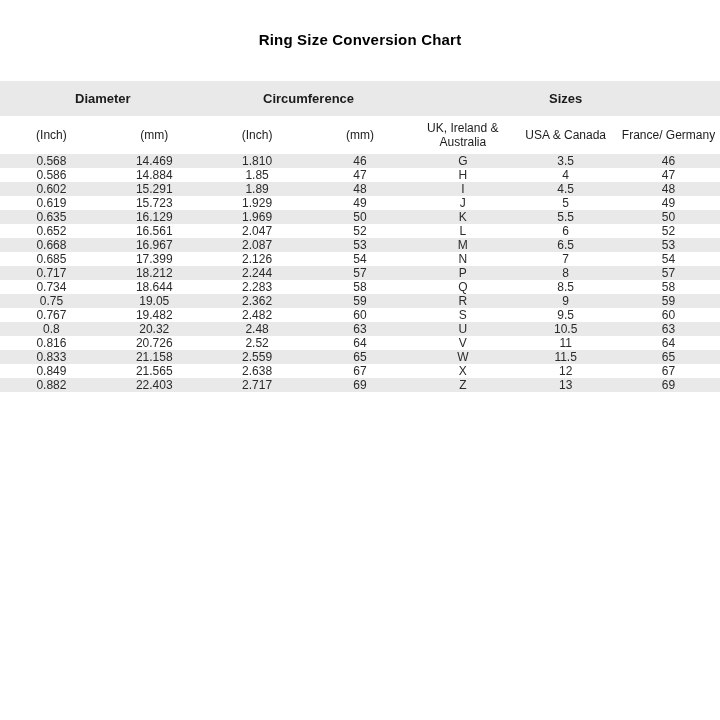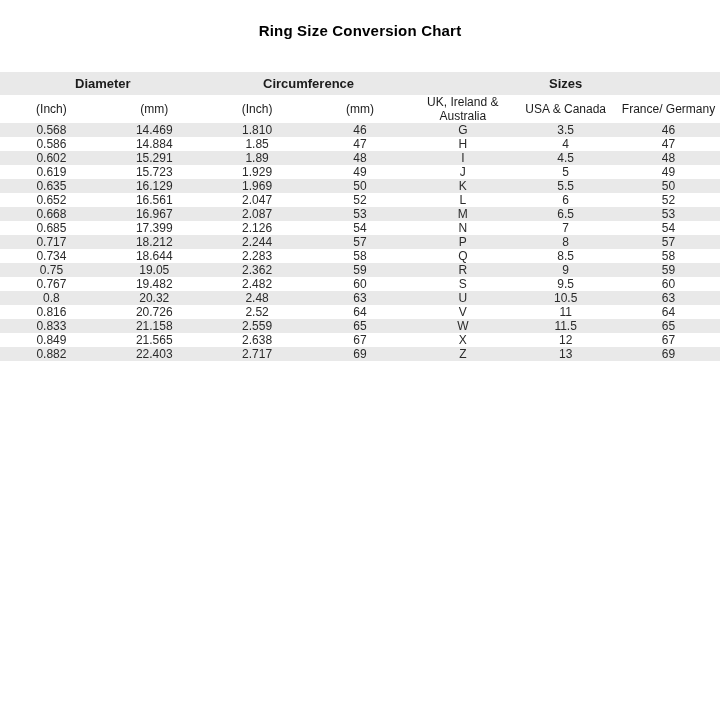--- a/index.html
+++ b/index.html
@@ -7,48 +7,48 @@
     --row-bg:#ffffff;
     --row-alt-bg:#e9e9e9;
     --text:#2b2b2b;
     --title-color:#000000;
   }
   *{box-sizing:border-box;margin:0;padding:0;}
   html,body{width:720px;height:720px;overflow:hidden;background:#ffffff;}
   body{font-family:"Liberation Sans", sans-serif;color:var(--text);}
   .page{width:720px;height:720px;background:#fff;}
   .title{
-    padding-top:22px;
+    padding-top:31px;
     text-align:center;
     font-size:15px;
     font-weight:bold;
     color:var(--title-color);
     letter-spacing:0.2px;
   }
   table.conv-table{
     width:100%;
     margin-top:33px;
     border-collapse:collapse;
     table-layout:fixed;
   }
   .conv-table th, .conv-table td{
     text-align:center;
     vertical-align:middle;
     padding:0 2px;
   }
   tr.group-header-row th{
     background:var(--band-bg);
-    height:23px;
+    height:35px;
     font-size:13px;
     font-weight:bold;
     color:#1c1c1c;
   }
   tr.sub-header-row th{
     background:#ffffff;
-    height:28px;
+    height:38px;
     font-size:12px;
     font-weight:normal;
     line-height:14px;
     color:#1c1c1c;
   }
   tbody tr{height:14px;}
   tbody tr:nth-child(odd){background:var(--row-alt-bg);}
   tbody tr:nth-child(even){background:var(--row-bg);}
   tbody td{
     font-size:12px;

